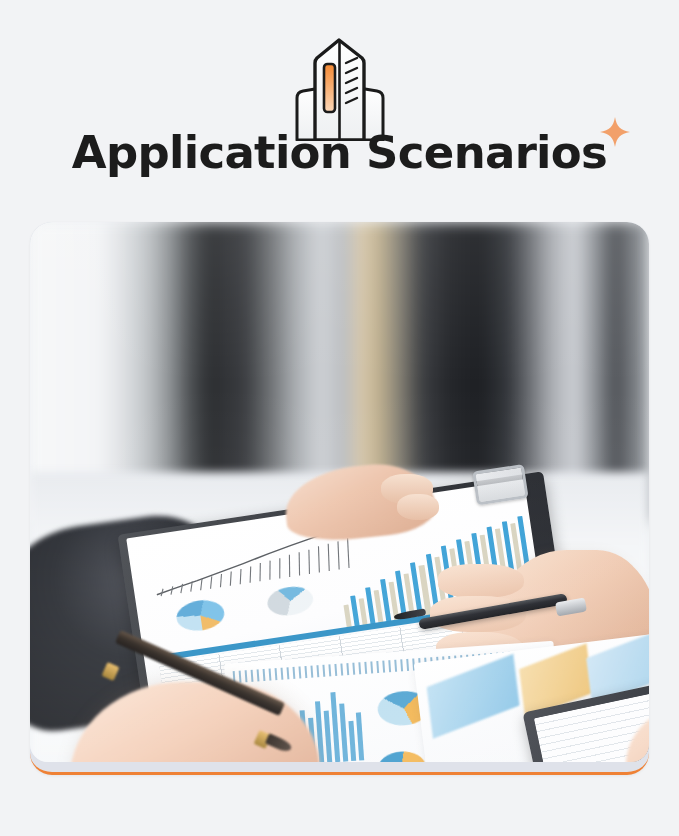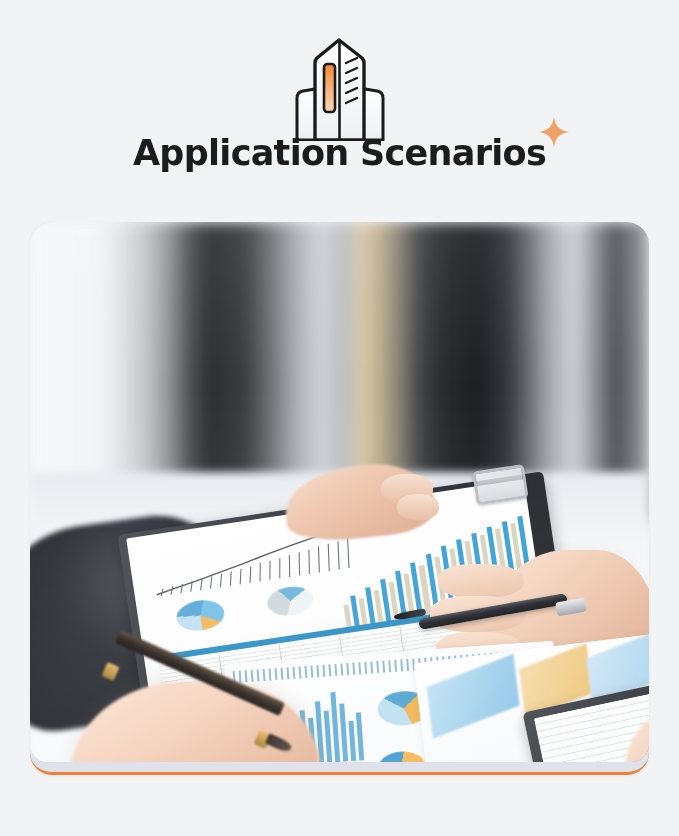--- a/index.html
+++ b/index.html
@@ -41,21 +41,21 @@
     text-align: center;
   }
 
   .title-inner {
     display: inline-block;
     position: relative;
   }
 
   .page-title {
     font-family: "DejaVu Sans", sans-serif;
-    font-size: 35px;
+    font-size: 45px;
     font-weight: bold;
     letter-spacing: -0.7px;
     color: #1c1c1c;
     line-height: 50px;
     white-space: nowrap;
   }
 
   .sparkle {
     position: absolute;
     right: -24px;

